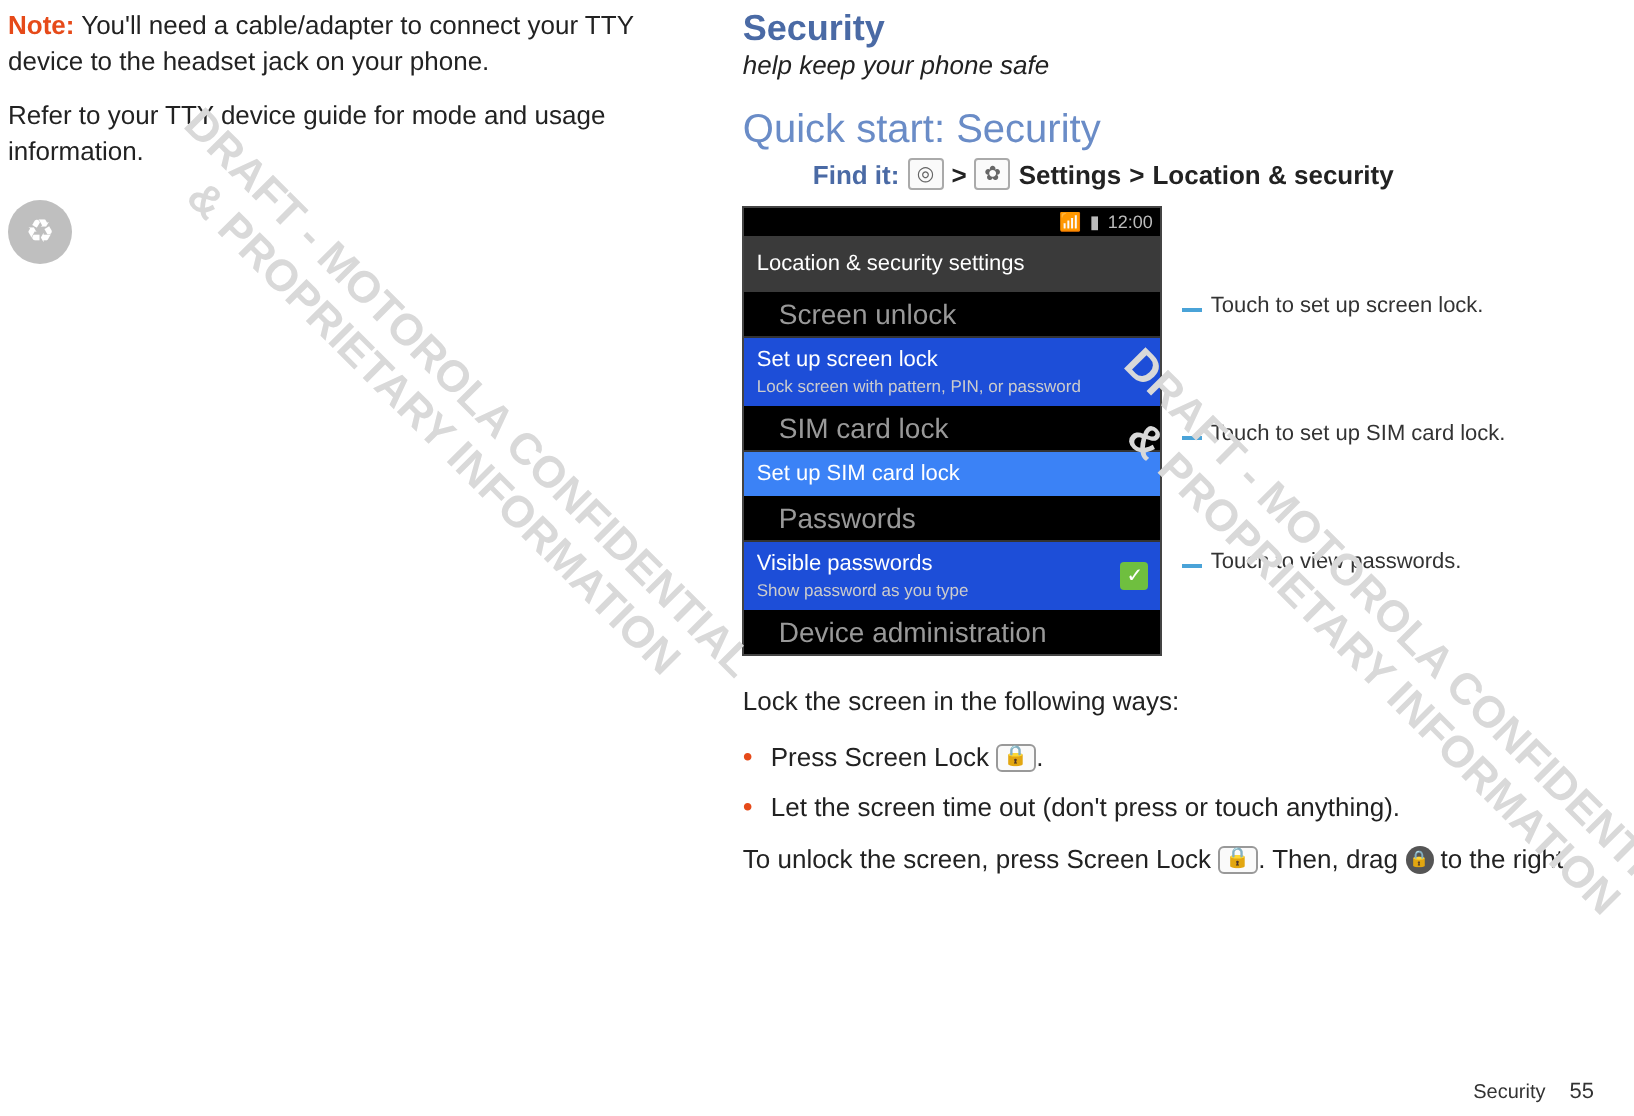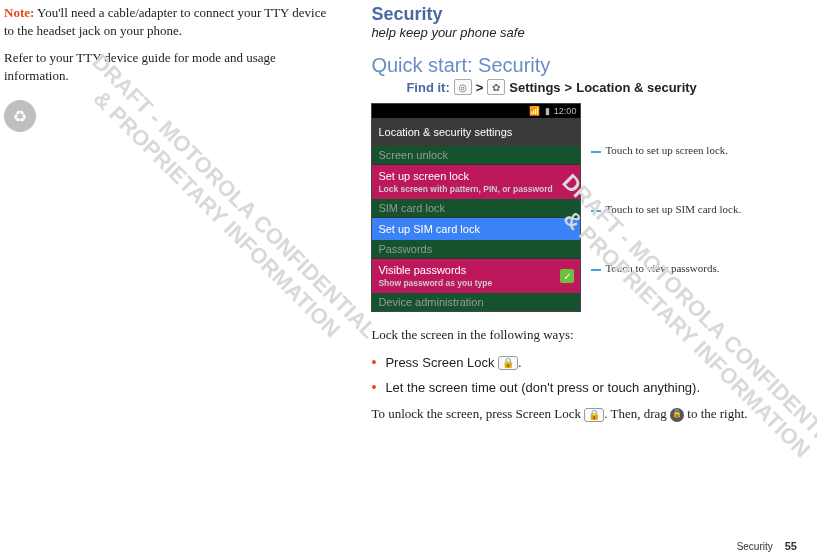--- a/index.html
+++ b/index.html
@@ -17,21 +17,21 @@
     display: flex;
     gap: 40px;
     padding: 4px 20px 10px 4px;
   }
   .col {
     flex: 1;
     min-width: 0;
   }
   .col-left { max-width: 330px; }
   .col-right { flex: 1.3; }
-  p { line-height: 1.35; margin-bottom: 10px; font-family: Liberation Serif, serif; }
+  p { line-height: 1.35; margin-bottom: 10px; }
   .note-label { color: #e64a19; font-weight: bold; }
   .sec-title { color: #4a6aa5; font-size: 18px; font-weight: bold; }
   .sec-sub { font-style: italic; margin-bottom: 14px; }
   .h2 { color: #6a8cc7; font-size: 20px; margin-bottom: 2px; }
   .findit { color: #4a6aa5; font-weight: bold; }
   .findit-line { margin-bottom: 8px; display:flex; align-items:center; flex-wrap:wrap; gap:4px;margin-left:35px;}
   .findit-line b { font-weight: bold; }
   .icon-square {
     display: inline-flex; align-items:center; justify-content:center;
     width: 18px; height: 16px;
@@ -47,32 +47,32 @@
     background: #222;
     font-size: 10px;
     color: #ddd;
   }
   .statusbar {
     display:flex; justify-content:flex-end; align-items:center;
     gap:4px; height:14px; padding:0 4px; background:#000; color:#bbb;
     font-size:9px;
   }
   .ph-title { background:#3a3a3a; color:#fff; padding:8px 6px; font-size:11px; }
-  .ph-section { background:#14532d; color:#999; padding:3px 6px; font-size:11px; }
-  .ph-row { background:#be185d; padding:5px 6px; border-top:1px solid #333; }
+  .ph-section { background:#000000; color:#999; padding:3px 17px; font-size:14px; }
+  .ph-row { background:#1d4ed8; padding:5px 6px; border-top:1px solid #333; }
   .ph-row .main { color:#fff; font-size:11px; }
-  .ph-row .sub { color:#ccc; font-size:8.5px; margin-top:2px;font-weight:bold; }
+  .ph-row .sub { color:#ccc; font-size:8.5px; margin-top:2px; }
   .ph-row.alt { background:#3b82f6; }
   .ph-row.visible { display:flex; align-items:center; gap:6px; }
   .chk {
     width:14px; height:14px; background:#6fbf3f; border-radius:2px;
     display:flex; align-items:center; justify-content:center; color:#fff; font-size:10px;
   }
   .callouts { display:flex; flex-direction:column; justify-content:space-around; font-size:11px; color:#333; padding:18px 0 14px 0;}
-  .callouts .c { position:relative; padding-left:14px; line-height:1.2;font-family:Liberation Serif, serif; }
+  .callouts .c { position:relative; padding-left:14px; line-height:1.2; }
   .callouts .c::before {
     content:""; position:absolute; left:0; top:7px; width:10px; height:2px; background:#4aa3d8;
   }
   ul.bul { list-style:none; margin:6px 0; }
   ul.bul li { position:relative; padding-left:14px; margin-bottom:8px; line-height:1.35;}
   ul.bul li::before {
     content:"•"; position:absolute; left:0; top:0; color:#e64a19; font-size:14px; line-height:1.2;
   }
   .lock-key {
     display:inline-flex; align-items:center; justify-content:center;
@@ -81,21 +81,21 @@
   }
   .drag-icon {
     display:inline-flex; align-items:center; justify-content:center;
     width:14px; height:14px; border-radius:50%; background:#555; color:#fff;
     font-size:8px; vertical-align:middle;
   }
   .footer {
     position:absolute; bottom:6px; right:20px; font-size:10px; color:#333;
     display:flex; align-items:center; gap:12px;
   }
-  .footer .pg { font-weight:bold; font-size:11px; }
+  .footer .pg { font-weight:normal; font-size:11px; }
   
   .wm {
     position:absolute; color:#d9d9d9; font-weight:bold;
     transform: rotate(45deg); transform-origin:center;
     line-height:1.15; font-family: Arial, sans-serif;
     pointer-events:none; white-space:nowrap; text-align:center;
     z-index:5;
   }
   .wm1 { left:30px; top:180px; font-size:22px; }
   .wm2 { left:500px; top:300px; font-size:22px; }

